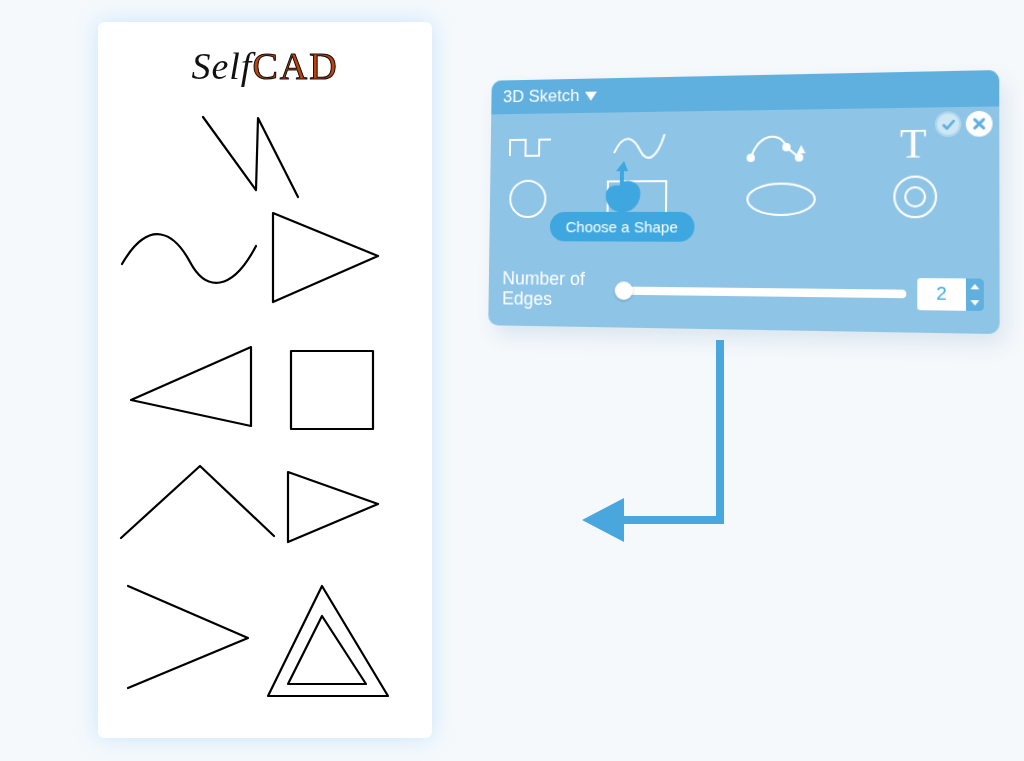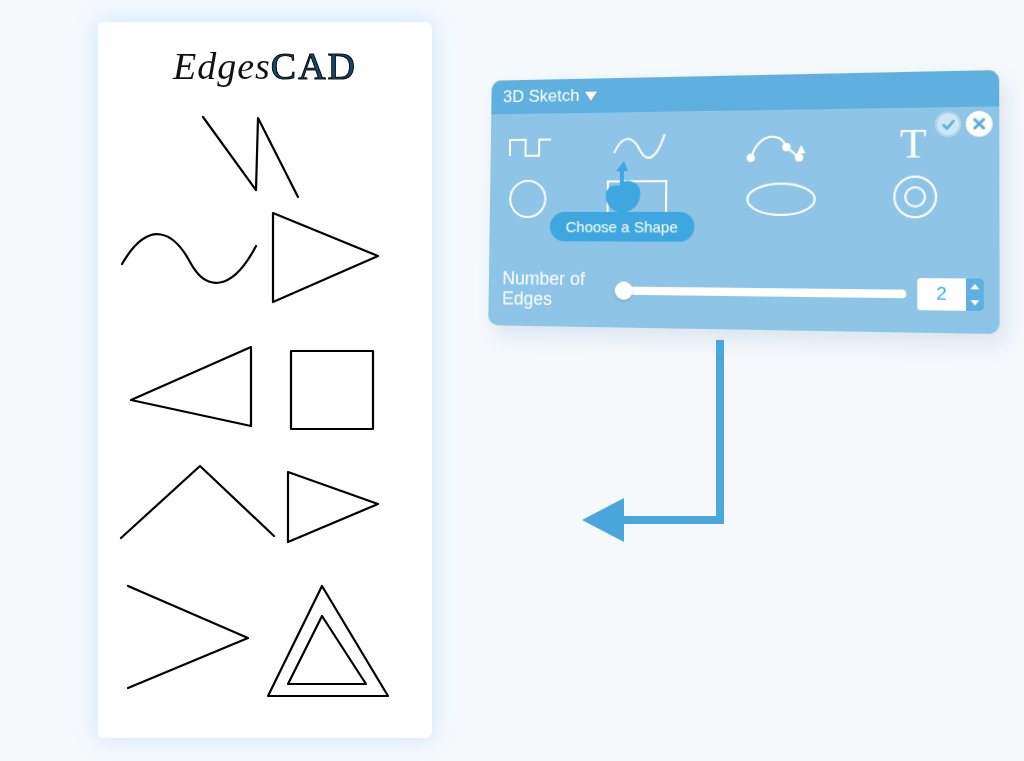--- a/index.html
+++ b/index.html
@@ -34,21 +34,21 @@
     font-size: 38px;
     font-style: italic;
     letter-spacing: 1px;
     color: #111;
   }
   .card-title .cad {
     font-style: normal;
     font-weight: 400;
     letter-spacing: 2px;
     
-    color: #0c4a6e;
+    color: #c2410c;
     -webkit-text-stroke: 1px #111;
     text-shadow: 0 0 0.5px #111;
   }
   .shapes-grid {
     position: absolute;
     top: 90px;
     left: 14px;
     right: 14px;
     bottom: 14px;
   }
@@ -241,21 +241,21 @@
     top: 340px;
     width: 200px;
     height: 260px;
   }
 </style>
 </head>
 <body>
 
 <div class="card">
   <div class="card-title">
-    <span>Edges</span><span class="cad">CAD</span>
+    <span>Self</span><span class="cad">CAD</span>
   </div>
 
   <div class="shapes-grid">
 
     <svg style="left:86px; top:0px; width:110px; height:90px" viewBox="0 0 110 90">
       <polyline points="5,5 58,78 60,6 100,85"></polyline>
     </svg>
 
     <svg style="left:8px; top:110px; width:140px; height:70px" viewBox="0 0 140 70">
       <path d="M2,42 C 30,-6 55,12 70,40 C 86,70 112,70 136,24"></path>

